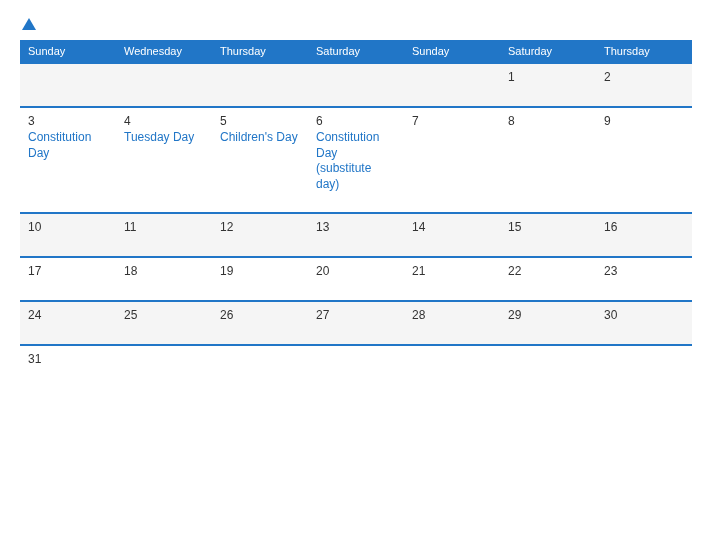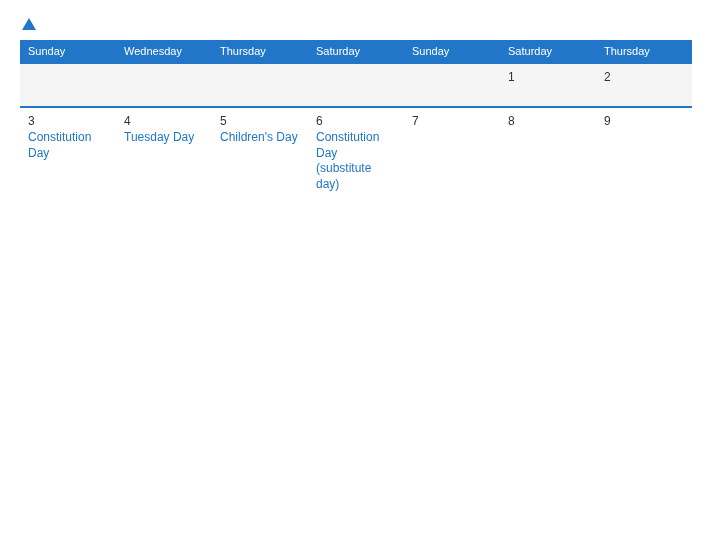--- a/index.html
+++ b/index.html
@@ -175,15 +175,95 @@
           <td>
             <span class="day-num">7</span>
           </td>
           <td>
             <span class="day-num">8</span>
           </td>
           <td>
             <span class="day-num">9</span>
           </td>
         </tr>
+        <tr>
+          <td>
+            <span class="day-num">10</span>
+          </td>
+          <td>
+            <span class="day-num">11</span>
+          </td>
+          <td>
+            <span class="day-num">12</span>
+          </td>
+          <td>
+            <span class="day-num">13</span>
+          </td>
+          <td>
+            <span class="day-num">14</span>
+          </td>
+          <td>
+            <span class="day-num">15</span>
+          </td>
+          <td>
+            <span class="day-num">16</span>
+          </td>
+        </tr>
+        <tr>
+          <td>
+            <span class="day-num">17</span>
+          </td>
+          <td>
+            <span class="day-num">18</span>
+          </td>
+          <td>
+            <span class="day-num">19</span>
+          </td>
+          <td>
+            <span class="day-num">20</span>
+          </td>
+          <td>
+            <span class="day-num">21</span>
+          </td>
+          <td>
+            <span class="day-num">22</span>
+          </td>
+          <td>
+            <span class="day-num">23</span>
+          </td>
+        </tr>
+        <tr>
+          <td>
+            <span class="day-num">24</span>
+          </td>
+          <td>
+            <span class="day-num">25</span>
+          </td>
+          <td>
+            <span class="day-num">26</span>
+          </td>
+          <td>
+            <span class="day-num">27</span>
+          </td>
+          <td>
+            <span class="day-num">28</span>
+          </td>
+          <td>
+            <span class="day-num">29</span>
+          </td>
+          <td>
+            <span class="day-num">30</span>
+          </td>
+        </tr>
+        <tr>
+          <td>
+            <span class="day-num">31</span>
+          </td>
+          <td></td>
+          <td></td>
+          <td></td>
+          <td></td>
+          <td></td>
+          <td></td>
+        </tr>
       </tbody>
   </table>
 </div>
 
 </body></html>

